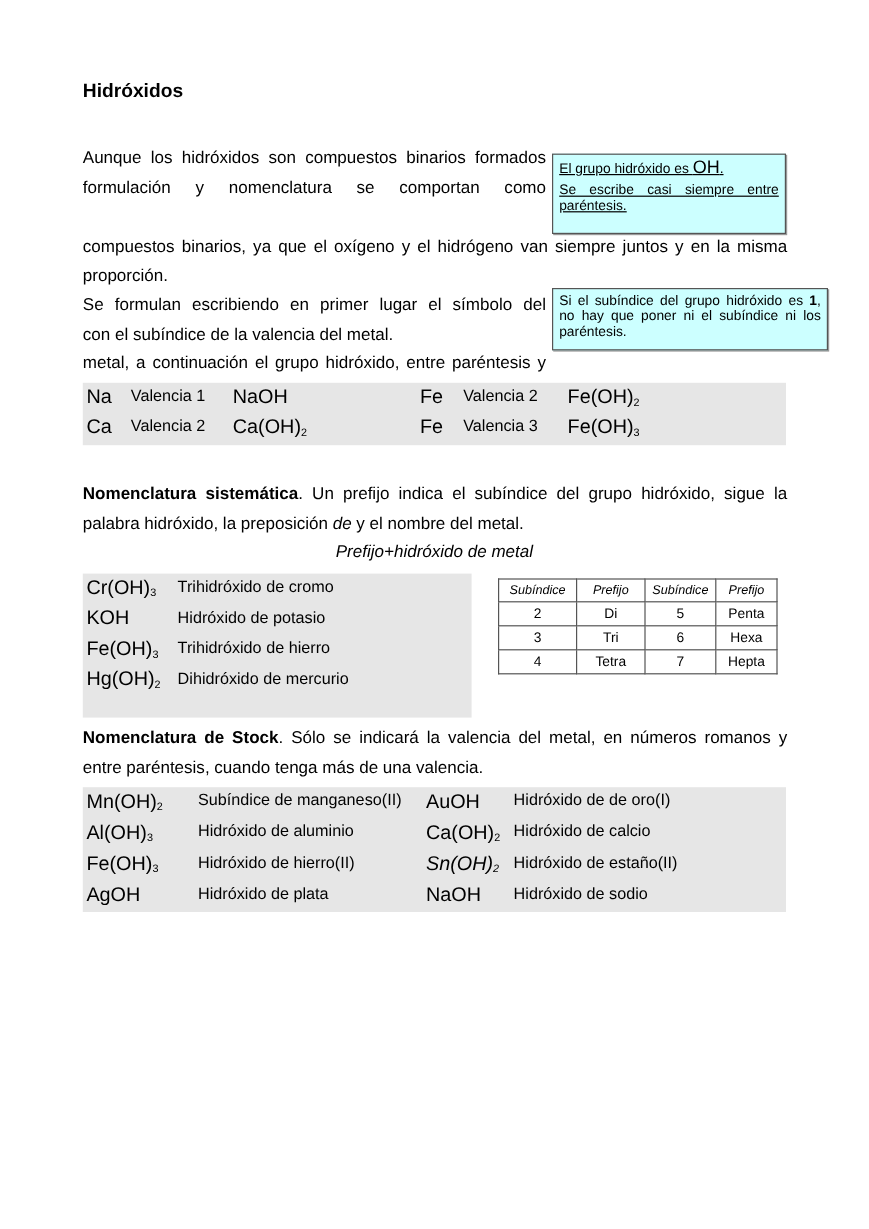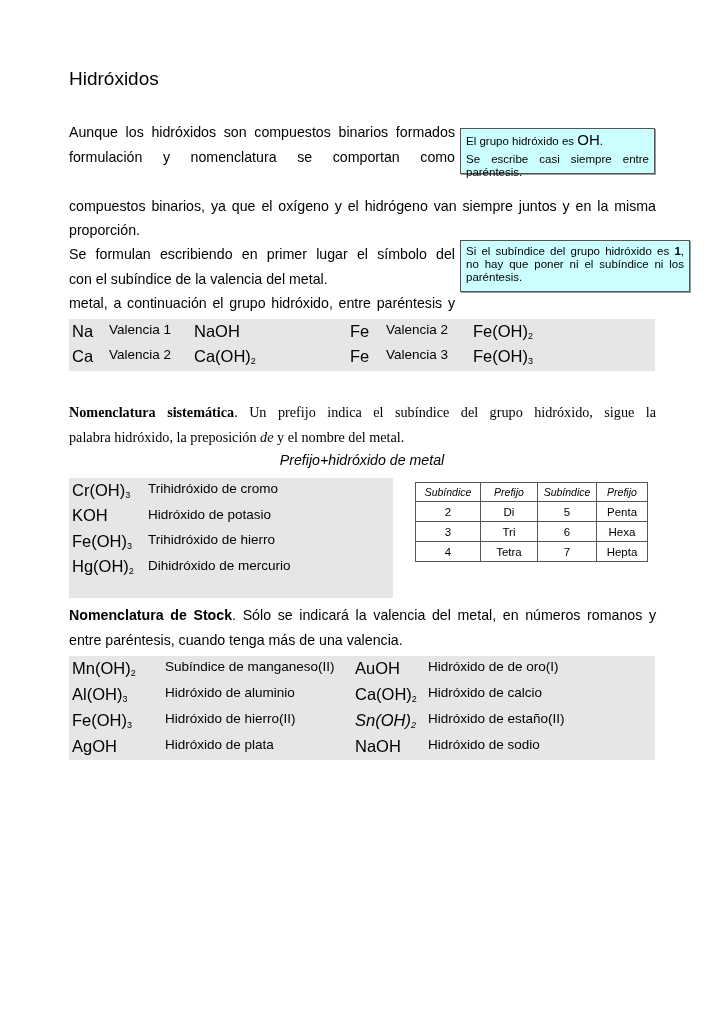--- a/index.html
+++ b/index.html
@@ -1,18 +1,18 @@
 <!DOCTYPE html>
 <html><head>
 <meta charset="utf-8">
 <style>
   html, body { margin: 0; padding: 0; background: #ffffff; }
   body { width: 724px; height: 1024px; position: relative; overflow: hidden;
          font-family: "Liberation Sans", sans-serif; color: #000; }
-  h1 { position: absolute; left: 69px; top: 68px; margin: 0; font-size: 19px; font-weight: normal; }
+  h1 { position: absolute; left: 69px; top: 68px; margin: 0; font-size: 16px; font-weight: bold; }
   .para { position: absolute; left: 69px; font-size: 14.2px; line-height: 24.5px; text-align: justify; }
   .note { position: absolute; background: #ccffff; border: 1px solid #555; font-size: 11.5px;
           line-height: 13px; padding: 4px 5px; box-sizing: border-box; box-shadow: 1px 1px 0 #999; }
   .note .big { font-size: 15px; }
   .note p { margin: 0; text-align: justify; }
   .grey { position: absolute; background: #e6e6e6; }
   .sym { position: absolute; font-size: 16.5px; }
   .lbl { position: absolute; font-size: 13.5px; }
   sub { font-size: 9px; vertical-align: -2px; line-height: 0; }
   table.pref { position: absolute; left: 415px; top: 482px; border-collapse: collapse; font-size: 11.5px; }
@@ -27,21 +27,21 @@
 
 <div class="para" style="top:120px;width:386px;text-align:justify;text-align-last:justify;">
   <div>Aunque los hidróxidos son compuestos binarios formados</div>
   <div>formulación y nomenclatura se comportan como</div>
 </div>
 <div class="para" style="top:193.5px;width:587px;">
   <div style="text-align-last:justify;">compuestos binarios, ya que el oxígeno y el hidrógeno van siempre juntos y en la misma</div>
   <div>proporción.</div>
 </div>
 
-<div class="note" style="left:460px;top:128px;width:195px;height:46px;">
+<div class="note" style="left:460px;top:128px;width:195px;height:67px;text-decoration:underline;">
   <p style="margin-bottom:5px;"><span>El grupo hidróxido es </span><span class="big">OH</span><span>.</span></p>
   <p style="text-align-last:left;">Se escribe casi siempre entre paréntesis.</p>
 </div>
 
 <div class="para" style="top:242px;width:386px;">
   <div style="text-align-last:justify;">Se formulan escribiendo en primer lugar el símbolo del</div>
   <div>con el subíndice de la valencia del metal.</div>
   <div style="text-align-last:justify;">metal, a continuación el grupo hidróxido, entre paréntesis y</div>
 </div>
 
@@ -60,21 +60,21 @@
 </div>
 <div>
   <span class="sym" style="left:72px;top:347px;">Ca</span>
   <span class="lbl" style="left:109px;top:347px;">Valencia 2</span>
   <span class="sym" style="left:194px;top:347px;"><span>Ca(OH)</span><sub>2</sub></span>
   <span class="sym" style="left:350px;top:347px;">Fe</span>
   <span class="lbl" style="left:386px;top:347px;">Valencia 3</span>
   <span class="sym" style="left:473px;top:347px;"><span>Fe(OH)</span><sub>3</sub></span>
 </div>
 
-<div class="para" style="top:400px;width:587px;font-family:Liberation Serif, serif;">
+<div class="para" style="top:400px;width:587px;">
   <div style="text-align-last:justify;"><b>Nomenclatura sistemática</b><span>. Un prefijo indica el subíndice del grupo hidróxido, sigue la</span></div>
   <div><span>palabra hidróxido, la preposición </span><i>de</i><span> y el nombre del metal.</span></div>
 </div>
 <div class="center-it">Prefijo+hidróxido de metal</div>
 
 <div class="grey" style="left:69px;top:478px;width:324px;height:120px;"></div>
 <div>
   <span class="sym" style="left:72px;top:481px;"><span>Cr(OH)</span><sub>3</sub></span>
   <span class="lbl" style="left:148px;top:481px;">Trihidróxido de cromo</span>
 </div>

